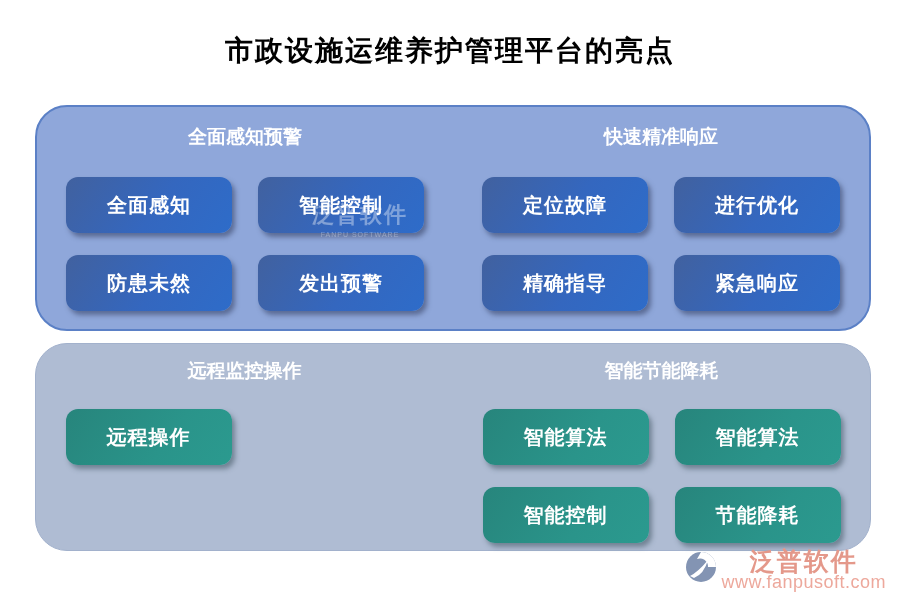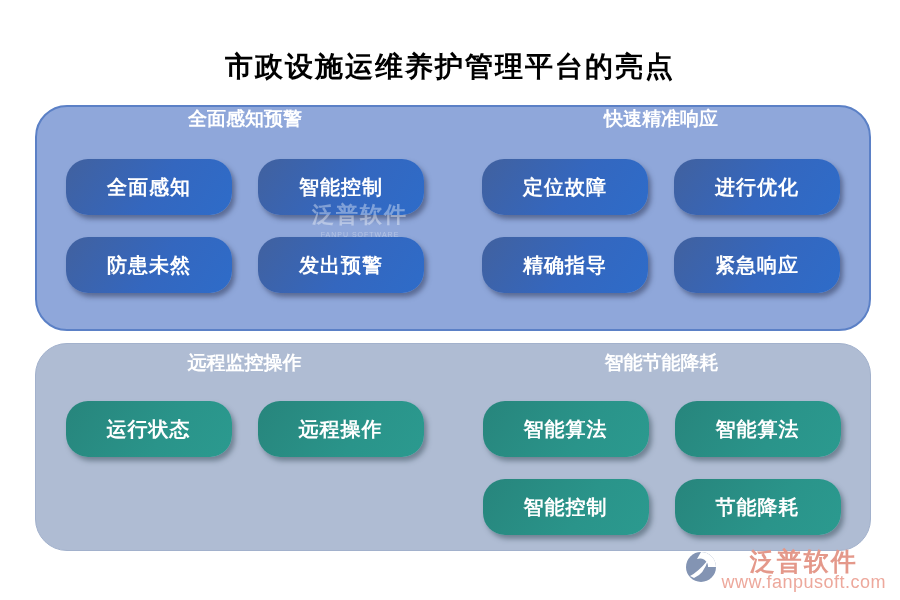--- a/index.html
+++ b/index.html
@@ -1,49 +1,49 @@
 <!DOCTYPE html>
 <html><head>
 <meta charset="utf-8">
 <style>
   html,body{margin:0;padding:0;}
   body{
     width:900px;height:600px;background:#ffffff;position:relative;overflow:hidden;
     font-family:"Liberation Sans","DejaVu Sans",sans-serif;
   }
   .title{
-    position:absolute;top:48px;left:0;width:900px;text-align:center;
+    position:absolute;top:32px;left:0;width:900px;text-align:center;
     font-size:28px;font-weight:bold;color:#000;letter-spacing:2px;
   }
   .panel{
     position:absolute;left:35px;width:836px;border-radius:32px;
     display:flex;box-sizing:border-box;
   }
   .panel-top{
     top:105px;height:226px;background:#8FA7DA;border:2px solid #5B80C6;
   }
   .panel-bottom{
     top:343px;height:208px;background:#AFBCD3;border:1px solid #A2B1CC;
   }
   .section{
     width:50%;display:flex;flex-direction:column;align-items:center;
   }
-  .panel-top .section{}
-  .panel-bottom .section{padding-top:7px;}
+  .panel-top .section{padding-top:18px;}
+  .panel-bottom .section{padding-top:15px;}
   .section-header{
     font-size:19px;font-weight:bold;color:#ffffff;line-height:24px;height:24px;
   }
   .btn-grid{
     display:grid;grid-template-columns:166px 166px;grid-auto-rows:56px;
     column-gap:26px;row-gap:22px;
   }
   .panel-top .btn-grid{margin-top:28px;}
   .panel-bottom .btn-grid{margin-top:26px;}
   .btn{
-    border:none;border-radius:22px;color:#ffffff;font-weight:bold;font-size:20px;
+    border:none;border-radius:12px;color:#ffffff;font-weight:bold;font-size:20px;
     font-family:"Liberation Sans","DejaVu Sans",sans-serif;
     display:flex;align-items:center;justify-content:center;cursor:pointer;
     letter-spacing:1px;
   }
   .btn-blue{
     background:linear-gradient(125deg,#41619F 0%,#3467BF 55%,#2E6CC9 100%);
     box-shadow:3px 4px 5px rgba(48,58,92,0.55);
   }
   .btn-teal{
     background:linear-gradient(125deg,#27857C 0%,#2A948A 60%,#2B9A8F 100%);
@@ -99,21 +99,20 @@
 
 <div class="watermark">
   <div class="wm-brand">泛普软件</div>
   <div class="wm-sub">FANPU SOFTWARE</div>
 </div>
 
 <div class="panel panel-bottom">
   <div class="section">
     <div class="section-header">远程监控操作</div>
     <div class="btn-grid">
-      <button class="btn btn-teal">运行状态</button>
       <button class="btn btn-teal">远程操作</button>
     </div>
   </div>
   <div class="section">
     <div class="section-header">智能节能降耗</div>
     <div class="btn-grid">
       <button class="btn btn-teal">智能算法</button>
       <button class="btn btn-teal">智能算法</button>
       <button class="btn btn-teal">智能控制</button>
       <button class="btn btn-teal">节能降耗</button>

